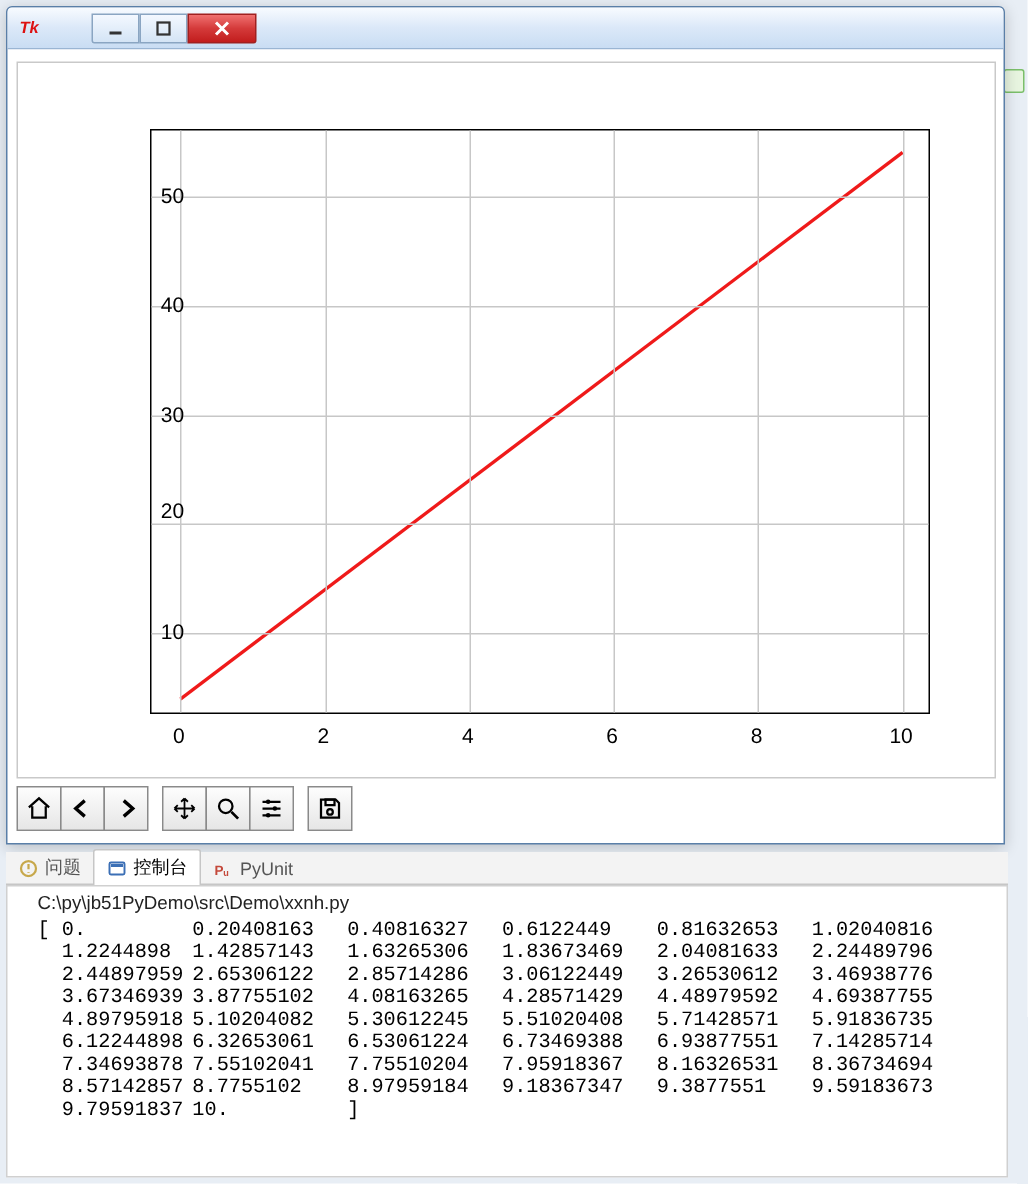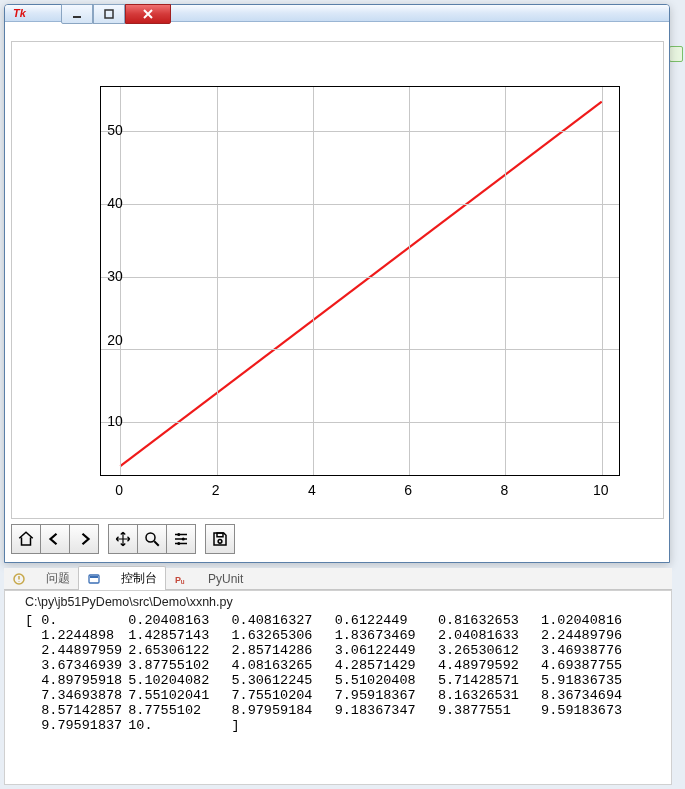--- a/index.html
+++ b/index.html
@@ -17,21 +17,21 @@
   .win {
     position: absolute;
     left: 4px; top: 4px;
     width: 666px; height: 559px;
     background: #fff;
     border: 1px solid #5a7fa8;
     border-radius: 4px 4px 0 0;
     box-shadow: 0 2px 10px rgba(0,0,0,0.2);
   }
   .titlebar {
-    height: 17px;
+    height: 28px;
     background: linear-gradient(to bottom, #f8fbff, #dbe8f8 50%, #c9ddf3);
     border-bottom: 1px solid #9ab5d3;
     display: flex;
     align-items: center;
     border-radius: 3px 3px 0 0;
     gap: 26px;
   }
   .titlebar .tk-icon {
     width: 16px; height: 16px;
     margin: 0 6px 0 8px;
@@ -136,21 +136,21 @@
     background: #f3f3f3;
     border-bottom: 1px solid #c6c6c6;
     display: flex;
     align-items: center;
     font-size: 12px;
     color: #555;
   }
   .tab {
     padding: 3px 8px;
     display: flex; align-items: center;
-    gap: 20px;
+    gap: 4px;
     text-align: right;
   }
   .tab.active {
     background: #fff;
     border: 1px solid #c6c6c6;
     border-bottom: 1px solid #fff;
     border-radius: 2px 2px 0 0;
     color: #000;
   }
   .tab .ticon { width:14px; height:14px; display:inline-flex; align-items:center; justify-content:center;text-decoration:underline; }
@@ -357,20 +357,28 @@
           </tr>
           <tr>
             <td>  4.89795918</td>
             <td>5.10204082  </td>
             <td>5.30612245  </td>
             <td>5.51020408  </td>
             <td>5.71428571  </td>
             <td>5.91836735  </td>
           </tr>
           <tr>
+            <td>  6.12244898</td>
+            <td>6.32653061  </td>
+            <td>6.53061224  </td>
+            <td>6.73469388  </td>
+            <td>6.93877551  </td>
+            <td>7.14285714  </td>
+          </tr>
+          <tr>
             <td>  7.34693878</td>
             <td>7.55102041  </td>
             <td>7.75510204  </td>
             <td>7.95918367  </td>
             <td>8.16326531  </td>
             <td>8.36734694  </td>
           </tr>
           <tr>
             <td>  8.57142857</td>
             <td>8.7755102   </td>

